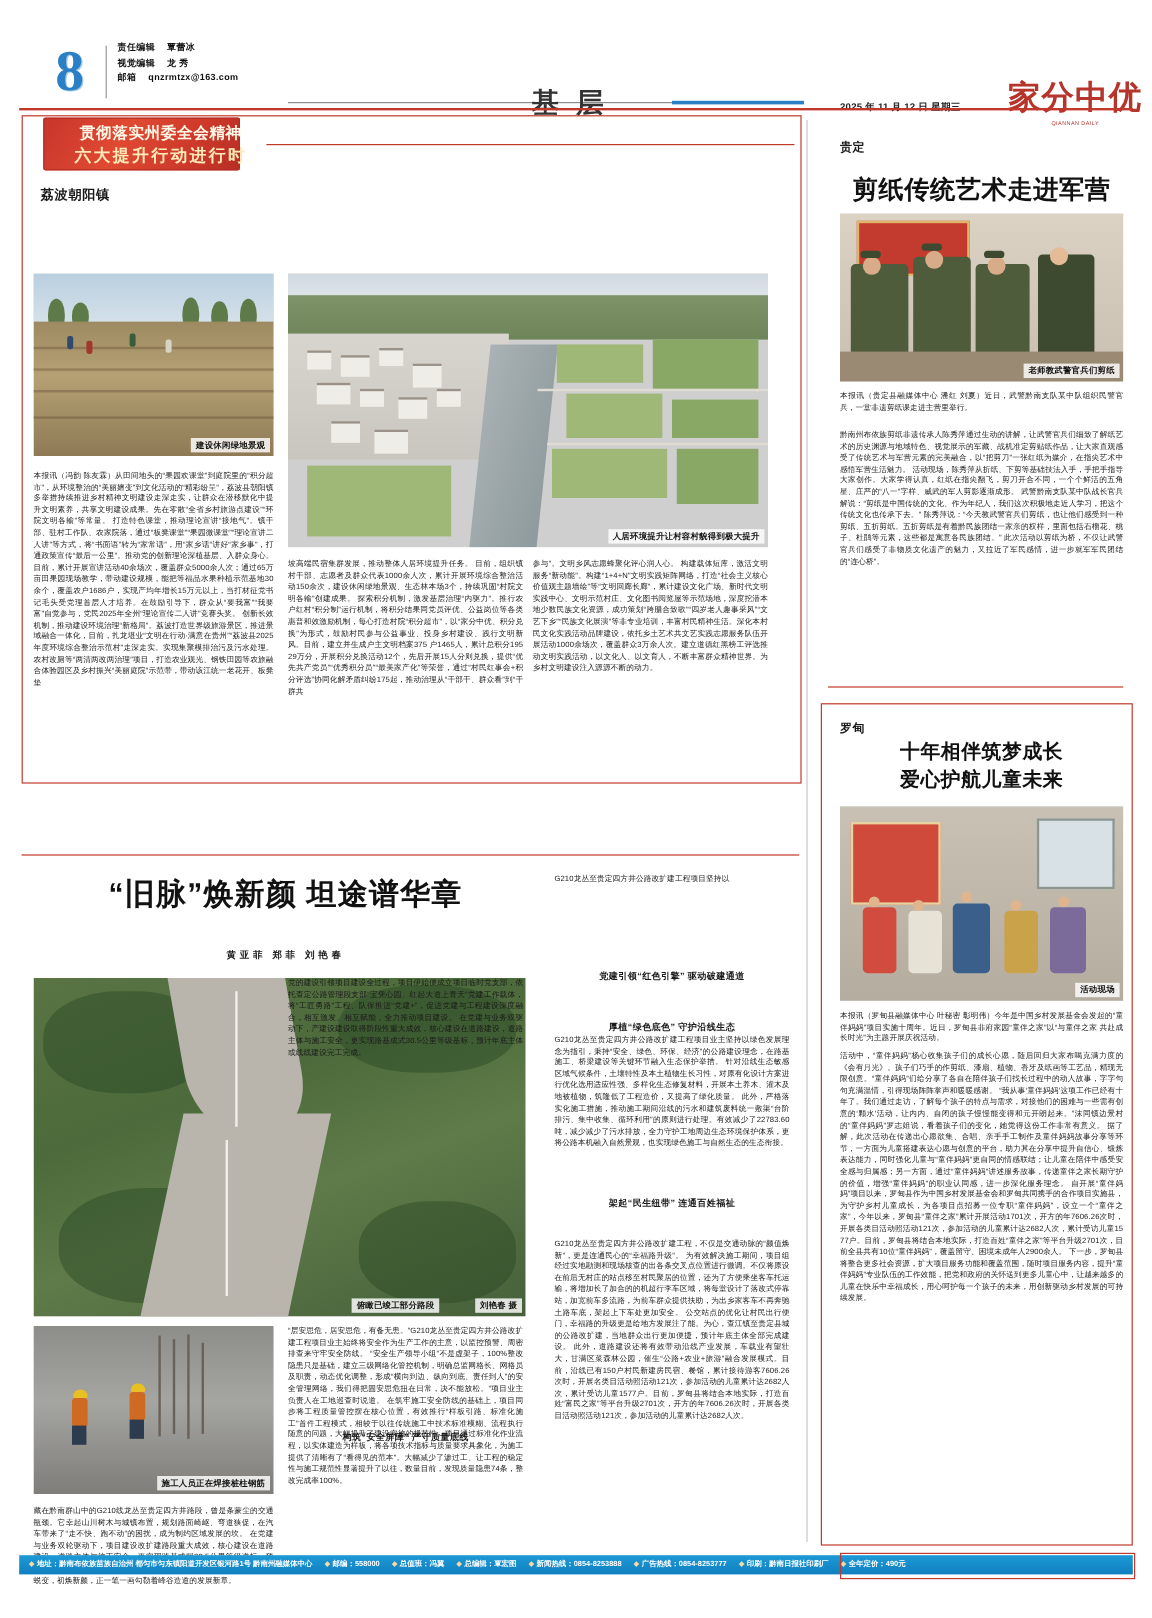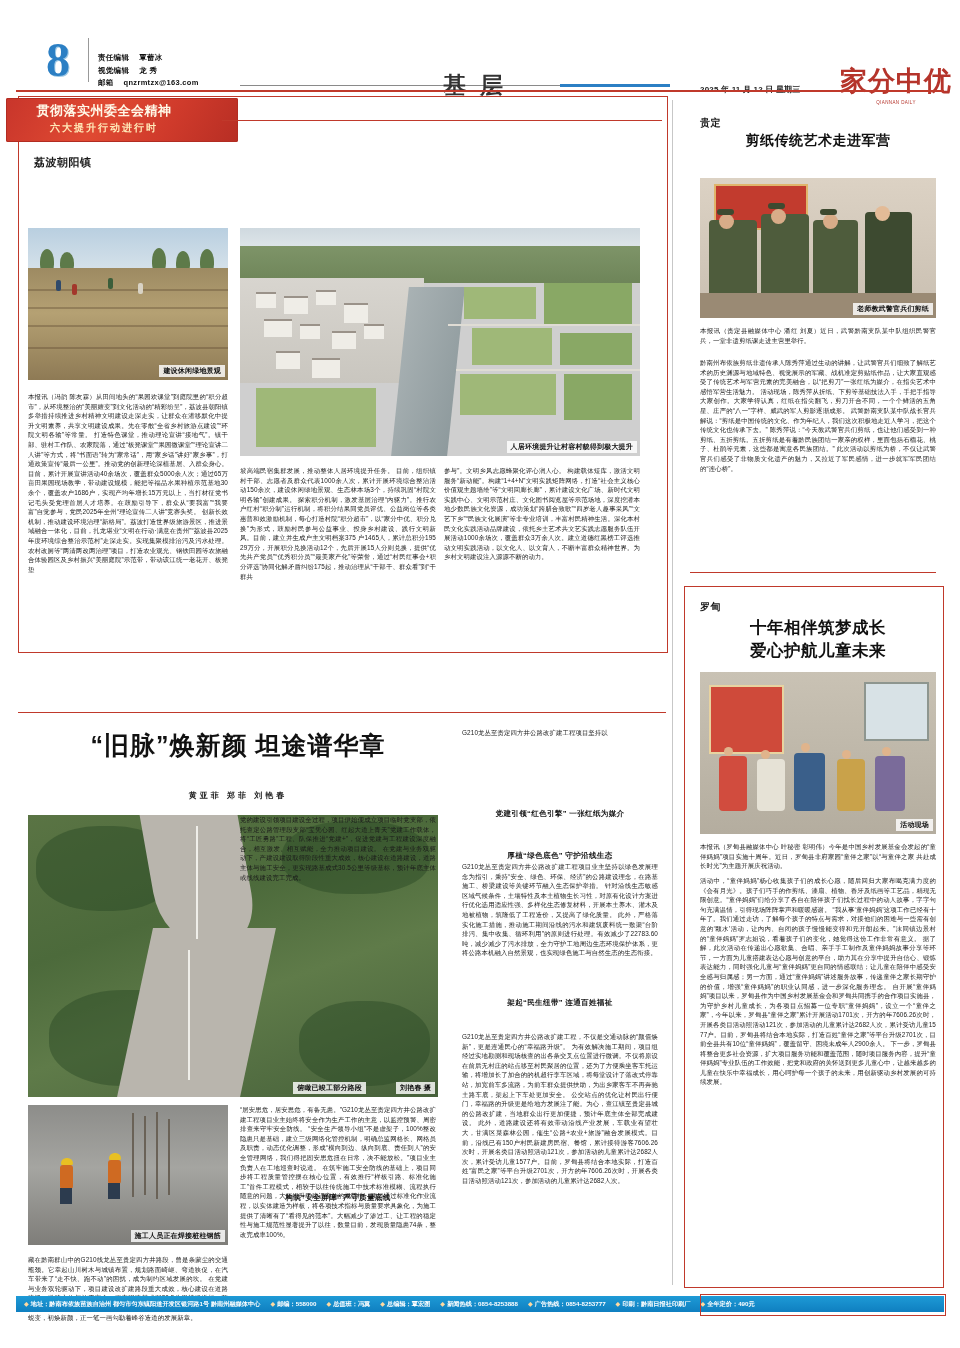--- a/index.html
+++ b/index.html
@@ -12,21 +12,21 @@
 
   
   .masthead{position:absolute;left:0;top:32px;width:960px;height:62px;}
   .folio{
     position:absolute;left:36px;top:2px;width:44px;height:52px;
     font-family:"Liberation Serif","DejaVu Serif",serif;
     font-size:48px;font-weight:bold;color:#2b7fc4;line-height:52px;
     text-align:center;text-shadow:1px 1px 0 #9ec8e4;
   }
   .folio-rule{position:absolute;left:88px;top:6px;width:1px;height:44px;background:#999;}
-  .staff{position:absolute;left:98px;top:20px;width:200px;font-size:7.5px;line-height:12.6px;color:#111;}
+  .staff{position:absolute;left:98px;top:2px;width:200px;font-size:7.5px;line-height:12.6px;color:#111;}
   .staff div{white-space:nowrap;letter-spacing:.3px;}
   .staff .lbl{font-weight:bold;}
   .staff .nm{margin-left:10px;font-weight:bold;}
   .mast-line{position:absolute;left:240px;top:53px;width:430px;height:1px;background:#8a8a8a;}
   .mast-line-blue{position:absolute;left:560px;top:52px;width:110px;height:3px;background:#2b7fc4;}
   .mast-center{
     position:absolute;left:410px;top:38px;width:140px;text-align:center;
     font-family:"Liberation Serif","DejaVu Serif",serif;
     font-size:23px;font-weight:bold;letter-spacing:14px;color:#333;
   }
@@ -35,26 +35,26 @@
     position:absolute;left:838px;top:30px;width:116px;height:38px;
     font-family:"Liberation Serif","DejaVu Serif",serif;
     font-size:27px;font-weight:bold;color:#b5342b;letter-spacing:1px;
     text-align:center;line-height:38px;
   }
   .mast-sub{position:absolute;left:838px;top:68px;width:116px;font-size:4.5px;color:#b5342b;text-align:center;letter-spacing:.4px;}
   .mast-rule{position:absolute;left:16px;top:90px;width:928px;height:2px;background:#c0392b;}
 
   
   .banner{
-    position:absolute;left:6px;top:98px;width:232px;height:44px;
+    position:absolute;left:36px;top:98px;width:164px;height:44px;
     background:linear-gradient(120deg,#c8352b 0%,#e04a32 40%,#cf3a2b 70%,#b72e24 100%);
     border-radius:2px;box-shadow:0 0 0 1px #b22c22 inset;
   }
   .banner .b1{position:absolute;left:0;top:4px;width:196px;text-align:center;font-size:13px;font-weight:bold;color:#fff9e8;letter-spacing:.5px;}
-  .banner .b2{position:absolute;left:0;top:23px;width:196px;text-align:center;font-size:10px;font-weight:bold;color:#ffe9b8;letter-spacing:2px;}
+  .banner .b2{position:absolute;left:0;top:23px;width:196px;text-align:center;font-size:14px;font-weight:bold;color:#ffe9b8;letter-spacing:2px;}
   .banner-rule{position:absolute;left:222px;top:120px;width:440px;height:1px;background:#c0392b;}
 
   
   .frame-left{position:absolute;left:18px;top:96px;width:648px;height:555px;border:1.5px solid #c0392b;}
   .frame-br{position:absolute;left:684px;top:586px;width:258px;height:700px;border:1.5px solid #c0392b;}
   .vrule{position:absolute;background:#c7c7c7;}
 
   
   .kicker{font-size:11px;font-weight:bold;color:#1a1a1a;letter-spacing:.5px;}
   .hl-main{
@@ -62,21 +62,21 @@
     font-weight:bold;color:#111;letter-spacing:1px;
   }
   .a1-kicker{position:absolute;left:34px;top:155px;}
   .a1-head{position:absolute;left:34px;top:172px;width:600px;text-align:center;font-size:33px;line-height:44px;}
 
   .a2-head{position:absolute;left:18px;top:728px;width:440px;text-align:center;font-size:25px;font-weight:bold;line-height:34px;letter-spacing:1px;}
   .a2-sub{position:absolute;left:18px;top:768px;width:440px;text-align:center;font-size:12.5px;font-weight:bold;color:#222;letter-spacing:.2px;}
   .a2-by{position:absolute;left:18px;top:790px;width:440px;text-align:center;font-size:8px;font-weight:bold;color:#222;letter-spacing:3px;}
 
   .a3-kicker{position:absolute;left:700px;top:116px;font-size:10px;font-weight:bold;}
-  .a3-head{position:absolute;left:700px;top:132px;width:236px;text-align:center;font-size:14px;font-weight:bold;letter-spacing:.5px;}
+  .a3-head{position:absolute;left:700px;top:144px;width:236px;text-align:center;font-size:21px;font-weight:bold;letter-spacing:.5px;}
 
   .a4-kicker{position:absolute;left:700px;top:600px;font-size:10px;font-weight:bold;}
   .a4-head{position:absolute;left:700px;top:616px;width:236px;text-align:center;font-size:16.5px;font-weight:bold;line-height:23px;letter-spacing:.5px;}
 
   
   .photo{position:absolute;overflow:hidden;background:#cfcfcf;}
   .photo .cap{
     position:absolute;right:3px;bottom:3px;
     background:rgba(255,255,255,.82);color:#111;
     font-size:7px;font-weight:bold;padding:1px 4px;letter-spacing:.2px;white-space:nowrap;
@@ -287,21 +287,21 @@
 
   <div class="col" id="a2c1" style="left:28px;top:1255px;width:200px;height:36px;">藏在黔南群山中的G210线龙丛至贵定四方井路段，曾是条蒙尘的交通瓶颈。它幸起山川树木与城镇布置，规划路面崎岖、弯道狭促，在汽车带来了“走不快、跑不动”的困扰，成为制约区域发展的坎。
 在党建与业务双轮驱动下，项目建设改扩建路段重大成效，核心建设在道路建设，道路主体与施工安全，更实现路基或弱30.5公里等级道标，预计年底主体或线线建设完工。
 随着工程推进，这条山间“旧脉”正悄然蜕变，初焕新颜，正一笔一画勾勒着峰谷造道的发展新章。</div>
   <div class="col" style="left:240px;top:815px;width:196px;height:200px;">党的建设引领项目建设全过程，项目伊始便成立项目临时党支部，依托查定公路管理段支部“宝凭心园、红起大道上青天”党建工作载体，将“工匠勇路”工程、队保推进“党建+”，促进党建与工程建设深度融合，相互激发、相互赋能，全力推动项目建设。
 在党建与业务双驱动下，产建设建设取得阶段性重大成效，核心建设在道路建设，道路主体与施工安全，更实现路基成式30.5公里等级基标，预计年底主体或线线建设完工完成。</div>
   <div class="col subhead" style="left:240px;top:1190px;width:196px;">构筑“安全屏障”  严守质量底线</div>
   <div class="col" style="left:240px;top:1105px;width:196px;height:82px;">“层安思危，居安思危，有备无患。”G210龙丛至贵定四方井公路改扩建工程项目业主始终将安全作为生产工作的主意，以监控预警、周密排查来守牢安全防线。
 “安全生产领导小组”不是虚架子，100%整改隐患只是基础，建立三级网络化管控机制，明确总监网格长、网格员及职责，动态优化调整，形成“横向到边、纵向到底、责任到人”的安全管理网络，我们得把固安思危扭在日常，决不能放松。”项目业主负责人在工地巡查时说道。
 在筑牢施工安全防线的基础上，项目同步将工程质量管控摆在核心位置，有效推行“样板引路、标准化施工”首件工程模式，相较于以往传统施工中技术标准模糊、流程执行随意的问题，大幅提升了建设实施的规范性。项目通过标准化作业流程，以实体建造为样板，将各项技术指标与质量要求具象化，为施工提供了清晰有了“看得见的范本”。大幅减少了渗过工、让工程的稳定性与施工规范性显著提升了以往，数量目前，发现质量隐患74条，整改完成率100%。</div>
-  <div class="col subhead" style="left:462px;top:806px;width:196px;">党建引领“红色引擎”  一张红纸为媒介</div>
+  <div class="col subhead" style="left:462px;top:806px;width:196px;">党建引领“红色引擎”  驱动破建通道</div>
   <div class="col" style="left:462px;top:728px;width:196px;height:66px;">G210龙丛至贵定四方井公路改扩建工程项目坚持以</div>
   <div class="col subhead" style="left:462px;top:848px;width:196px;">厚植“绿色底色”  守护沿线生态</div>
   <div class="col" style="left:462px;top:862px;width:196px;height:152px;">G210龙丛至贵定四方井公路改扩建工程项目业主坚持以绿色发展理念为指引，秉持“安全、绿色、环保、经济”的公路建设理念，在路基施工、桥梁建设等关键环节融入生态保护举措。
 针对沿线生态敏感区域气候条件，土壤特性及本土植物生长习性，对原有化设计方案进行优化选用适应性强、多样化生态修复材料，开展本土养木、灌木及地被植物，筑隆低了工程造价，又提高了绿化质量。
 此外，严格落实化施工措施，推动施工期间沿线的污水和建筑废料统一敷渠“台阶排污、集中收集、循环利用”的原则进行处理。有效减少了22783.60吨，减少减少了污水排放，全力守护工地周边生态环境保护体系，更将公路本机融入自然景观，也实现绿色施工与自然生态的生态衔接。</div>
   <div class="col subhead" style="left:462px;top:995px;width:196px;">架起“民生纽带”  连通百姓福祉</div>
   <div class="col" style="left:462px;top:1032px;width:196px;height:252px;">G210龙丛至贵定四方井公路改扩建工程，不仅是交通动脉的“颜值焕新”，更是连通民心的“幸福路升级”。
 为有效解决施工期间，项目组经过实地勘测和现场核查的出各条交叉点位置进行微调。不仅将原设在前后无村庄的站点移至村民聚居的位置，还为了方便乘坐客车托运输，将增加长了加合的的机超行李车区域，将每堂设计了落改式停靠站，加宽前车多流路，为前车群众提供扶助，为出乡家客车不再奔驰土路车底，架起上下车处更加安全。
 公交站点的优化让村民出行便门，幸福路的升级更是给地方发展注了能。为心，查江镇至贵定县城的公路改扩建，当地群众出行更加便捷，预计年底主体全部完成建设。
 此外，道路建设还将有效带动沿线产业发展，车载业有望壮大，甘满区菜森林公园，催生“公路+农业+旅游”融合发展模式。目前，沿线已有150户村民新建房民宿、餐馆，累计接待游客7606.26次时，开展名类目活动照活动121次，参加活动的儿童累计达2682人次，累计受访儿童1577户。目前，罗甸县将结合本地实际，打造百姓“富民之家”等平台升级2701次，开方的年7606.26次时，开展各类目活动照活动121次，参加活动的儿童累计达2682人次。</div>

